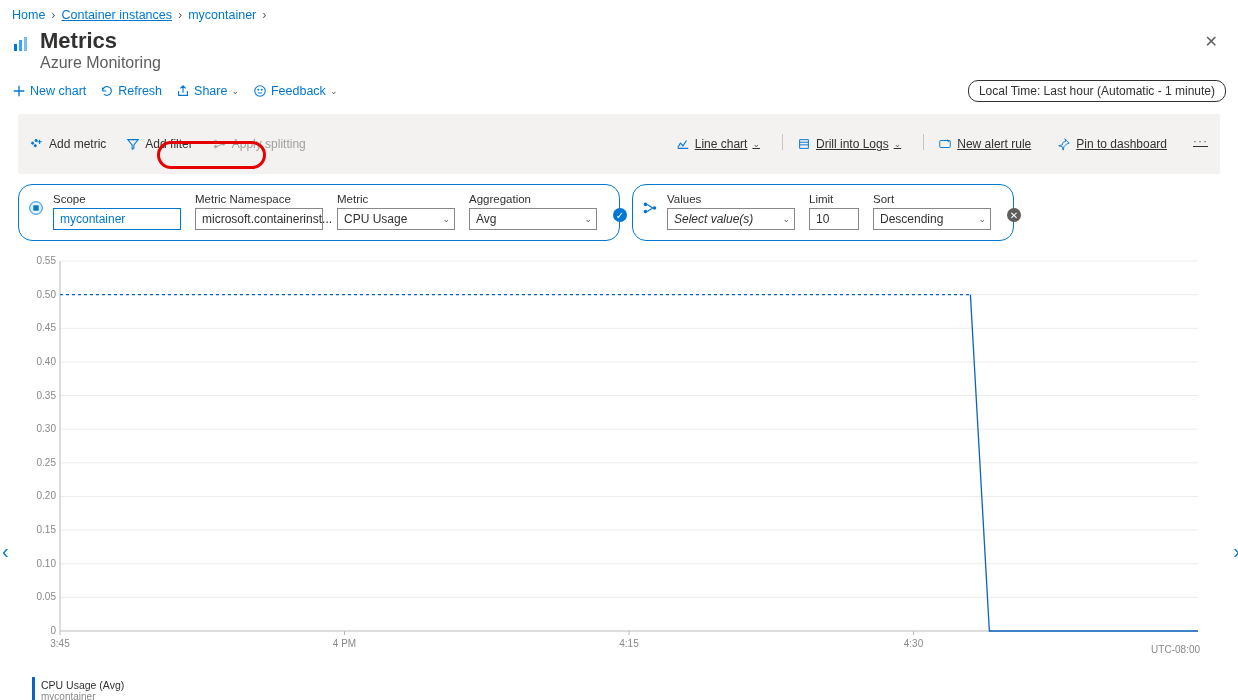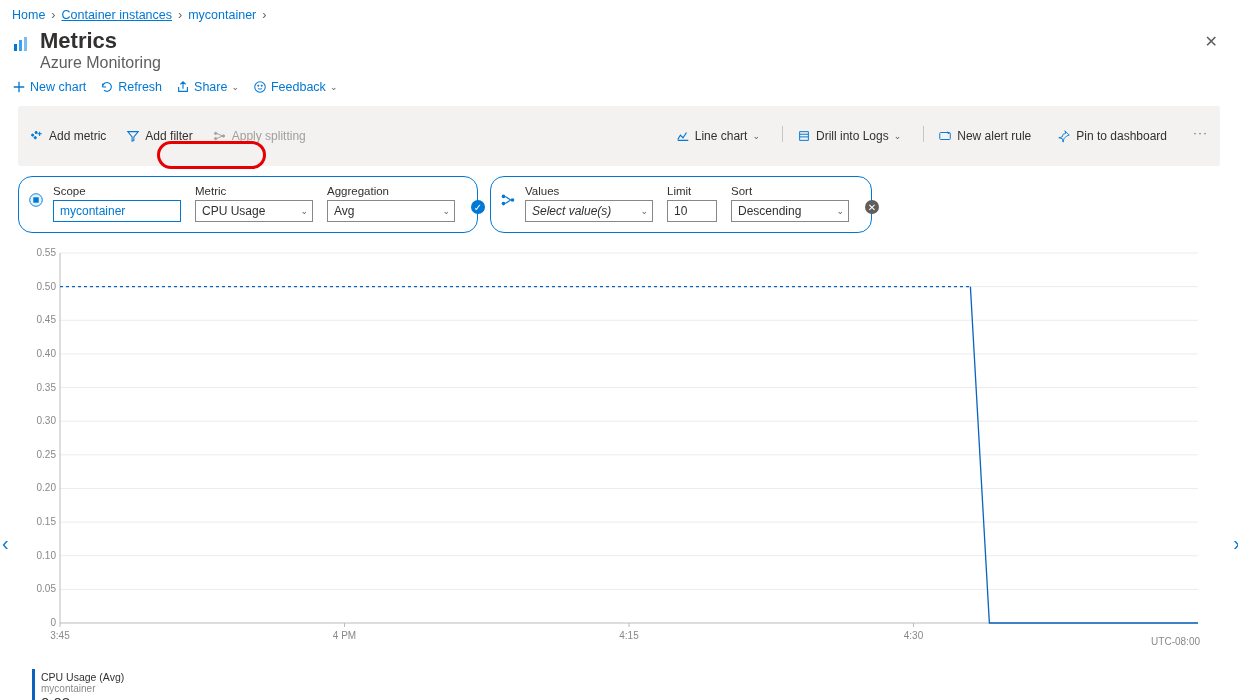--- a/index.html
+++ b/index.html
@@ -30,21 +30,21 @@
   .time-pill { margin-left:auto; border:1px solid #323130; border-radius:10px; padding:3px 10px; font-size:12px; cursor:pointer; }
   
   .content { padding: 4px 18px 10px 18px; position:relative; }
   .chart-title-row { display:flex; align-items:center; gap:6px; margin: 2px 0 6px 6px; }
   .chart-title { font-size:13px; }
   .edit-pencil { color:#0078d4; cursor:pointer; }
 
   .toolbar { display:flex; align-items:center; background:#f3f2f1; padding:20px 6px; border-radius:2px; }
   .toolbar .tbtn { display:flex; align-items:center; gap:5px; margin-right:8px; padding:3px 6px; font-size:12px; cursor:pointer; color:#323130;}
   .toolbar .tbtn.icon-blue svg { stroke:#0078d4; fill:none; }
-  .toolbar .right { margin-left:auto; display:flex; align-items:flex-start; gap:6px;}
+  .toolbar .right { margin-left:auto; display:flex; align-items:flex-start; gap:6px;text-decoration:underline;}
   .toolbar .sep { width:1px; height:16px; background:#c8c6c4; margin:0 2px; }
   .toolbar svg.ticon { width:14px; height:14px; stroke:#0078d4; fill:none;}
   .toolbar .ellipsis { color:#605e5c; padding:0 6px; cursor:pointer; letter-spacing:1px;}
 
   .highlight-oval {
     position:absolute;
     border:3px solid #e60000;
     border-radius: 14px;
     width: 109px; height: 28px;
     pointer-events:none;
@@ -132,20 +132,21 @@
   <div class="btn">
     <svg class="icon" viewBox="0 0 16 16">
         <circle cx="8" cy="8" r="6" stroke="#0078d4" stroke-width="1.2" fill="none"></circle>
         <circle cx="6" cy="6.5" r="0.7" fill="#0078d4"></circle>
         <circle cx="10" cy="6.5" r="0.7" fill="#0078d4"></circle>
         <path d="M5.5 9.5c1 1.2 4 1.2 5 0" stroke="#0078d4" stroke-width="1.1" fill="none"></path>
       </svg>
     <span>Feedback</span>
     <span class="chev-down-small">⌄</span>
   </div>
+  <div class="time-pill">Local Time: Last hour (Automatic - 1 minute)</div>
 </div>
 
 <div class="content">
   
 
   
   <div class="toolbar">
     <div class="tbtn icon-blue">
       <svg class="ticon" viewBox="0 0 16 16">
           <circle cx="3" cy="7" r="1.3" fill="#0078d4"></circle>
@@ -209,20 +210,27 @@
     <div class="pill-wrap">
       <div class="pill-group">
         <svg class="lead-icon" viewBox="0 0 20 20">
             <circle cx="10" cy="10" r="7" fill="#e5f1fb" stroke="#0078d4"></circle>
             <rect x="7" y="7" width="6" height="6" fill="#0078d4"></rect>
           </svg>
         <div class="field">
           <div class="field-label">Scope</div>
           <div class="selectbox blue" style="width:128px">
               <span>mycontainer</span>
+            </div>
+        </div>
+        <div class="field">
+          <div class="field-label">Metric Namespace</div>
+          <div class="selectbox" style="width:128px">
+              <span>microsoft.containerinst...</span>
+              <span class="chev chev-down-small">⌄</span>
             </div>
         </div>
         <div class="field">
           <div class="field-label">Metric</div>
           <div class="selectbox" style="width:118px">
               <span>CPU Usage</span>
               <span class="chev chev-down-small">⌄</span>
             </div>
         </div>
         <div class="field">

